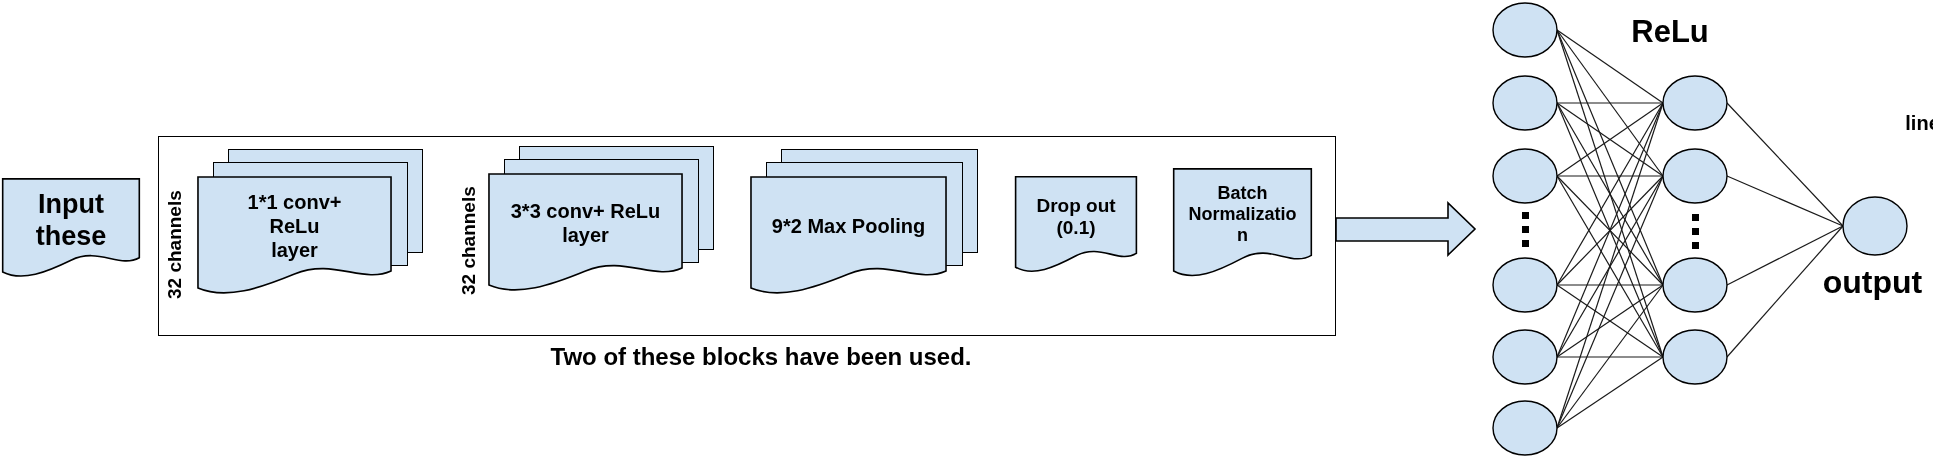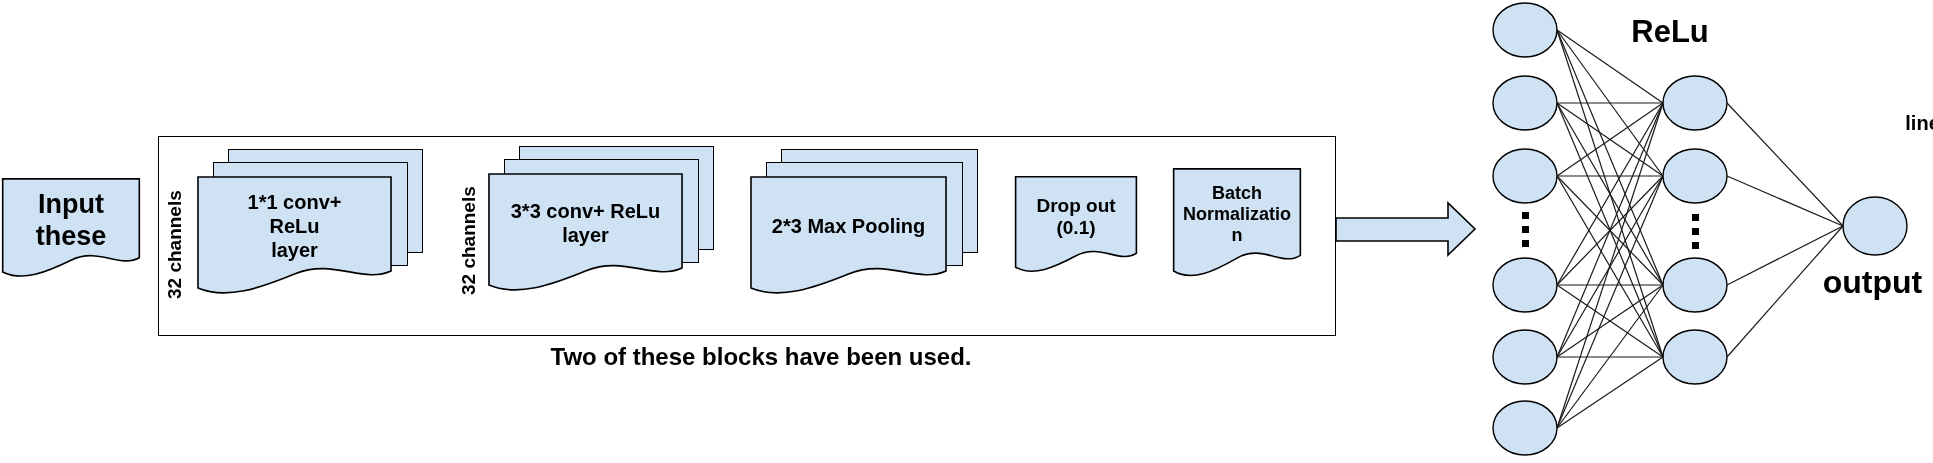--- a/index.html
+++ b/index.html
@@ -73,33 +73,33 @@
     </div>
   </div>
 
   <div class="stack" style="left:750px; top:149px; width:228px; height:152px;">
     <div class="card" style="left:31px; top:0; width:197px; height:104px;"></div>
     <div class="card" style="left:16px; top:13px; width:197px; height:104px;"></div>
     <div class="doc-shape" style="left:0; top:27px; width:197px; height:124px;">
       <svg viewBox="0 0 200 124" preserveAspectRatio="none">
         <path d="M1,1 H199 V95 C170,108 140,82 100,98 C65,112 30,124 1,112 Z" vector-effect="non-scaling-stroke"></path>
       </svg>
-      <div class="doc-label" style="font-size:20px;">2*3 Max Pooling</div>
+      <div class="doc-label" style="font-size:20px;">9*2 Max Pooling</div>
     </div>
   </div>
 
   <div class="doc-shape" style="left:1015px; top:176px; width:122px; height:101px;">
     <svg viewBox="0 0 200 124" preserveAspectRatio="none">
       <path d="M1,1 H199 V95 C170,108 140,82 100,98 C65,112 30,124 1,112 Z" vector-effect="non-scaling-stroke"></path>
     </svg>
     <div class="doc-label" style="font-size:19px;">Drop out
 (0.1)</div>
   </div>
 
-  <div class="doc-shape" style="left:1173px; top:168px; width:128px; height:114px;">
+  <div class="doc-shape" style="left:1173px; top:168px; width:139px; height:114px;">
     <svg viewBox="0 0 200 124" preserveAspectRatio="none">
       <path d="M1,1 H199 V95 C170,108 140,82 100,98 C65,112 30,124 1,112 Z" vector-effect="non-scaling-stroke"></path>
     </svg>
     <div class="doc-label" style="font-size:18px;">Batch
 Normalizatio
 n</div>
   </div>
 
   <div class="caption" style="left:172px; top:343px; width:1178px;">Two of these blocks have been used.</div>
 

